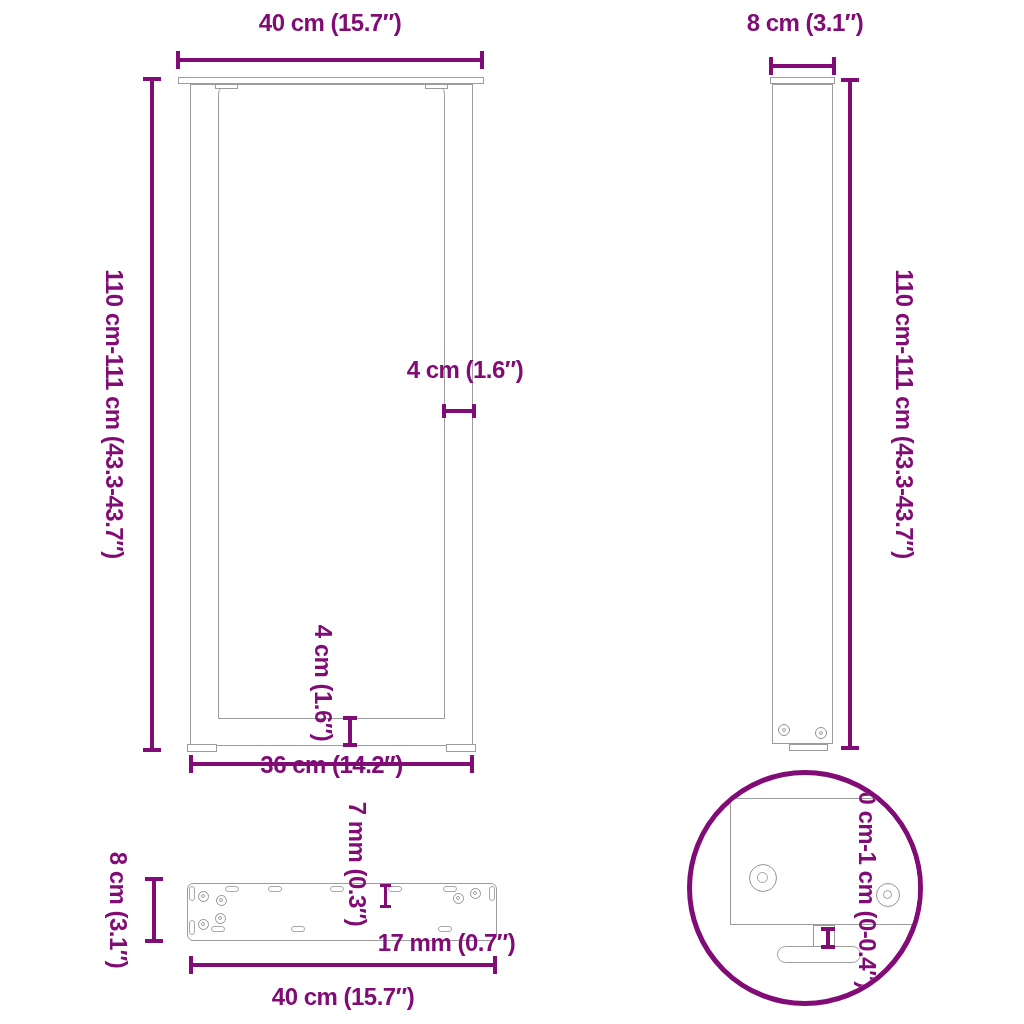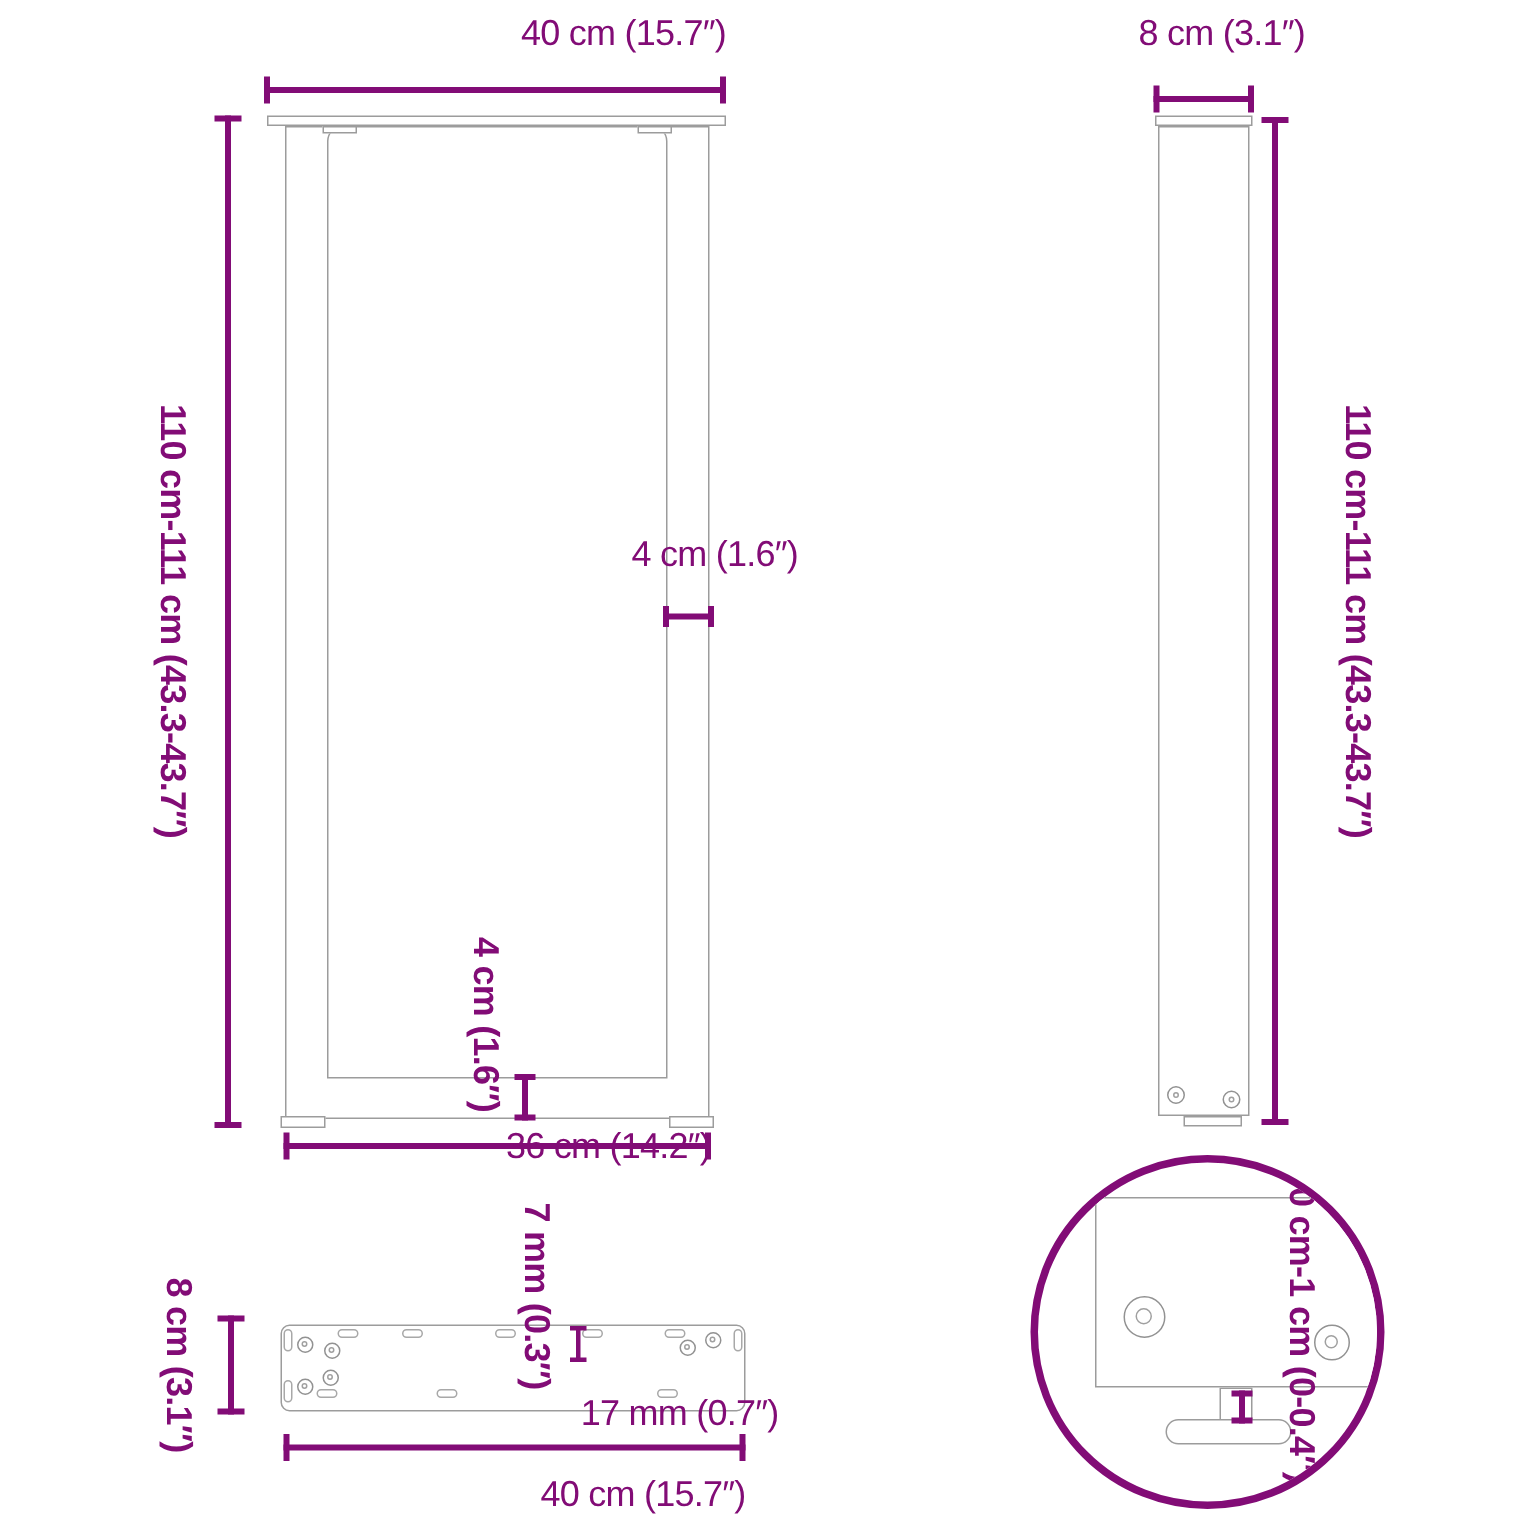--- a/index.html
+++ b/index.html
@@ -2,22 +2,22 @@
 <html><head>
 <meta charset="utf-8">
 <style>
   html,body{margin:0;padding:0;background:#fff;}
   #canvas{position:relative;width:1024px;height:1024px;background:#fff;overflow:hidden;
           font-family:"Liberation Sans",sans-serif;}
   .group{position:absolute;left:0;top:0;width:0;height:0;overflow:visible;}
   
   .part{position:absolute;border:1px solid #9C9C9C;background:#fff;box-sizing:border-box;}
   
-  .label{position:absolute;font-weight:400;font-size:24px;line-height:30px;color:#820C76;
-         text-align:right;letter-spacing:-0.5px;white-space:nowrap;z-index:6;}
+  .label{position:absolute;font-weight:700;font-size:24px;line-height:30px;color:#820C76;
+         text-align:center;letter-spacing:-0.5px;white-space:nowrap;z-index:6;}
   .vlabel{position:absolute;font-weight:700;font-size:24px;line-height:30px;color:#820C76;
           text-align:center;letter-spacing:-0.5px;white-space:nowrap;z-index:6;
           transform:rotate(90deg);}
   
   .dimh{position:absolute;background:#820C76;height:4px;z-index:5;}
   .dimh::before,.dimh::after{content:"";position:absolute;width:4px;height:18px;background:#820C76;top:-7px;}
   .dimh::before{left:0;}.dimh::after{right:0;}
   .dimh.sm::before,.dimh.sm::after{height:14px;top:-5px;}
   .dimv{position:absolute;background:#820C76;width:4px;z-index:5;}
   .dimv::before,.dimv::after{content:"";position:absolute;height:4px;width:18px;background:#820C76;left:-7px;}

